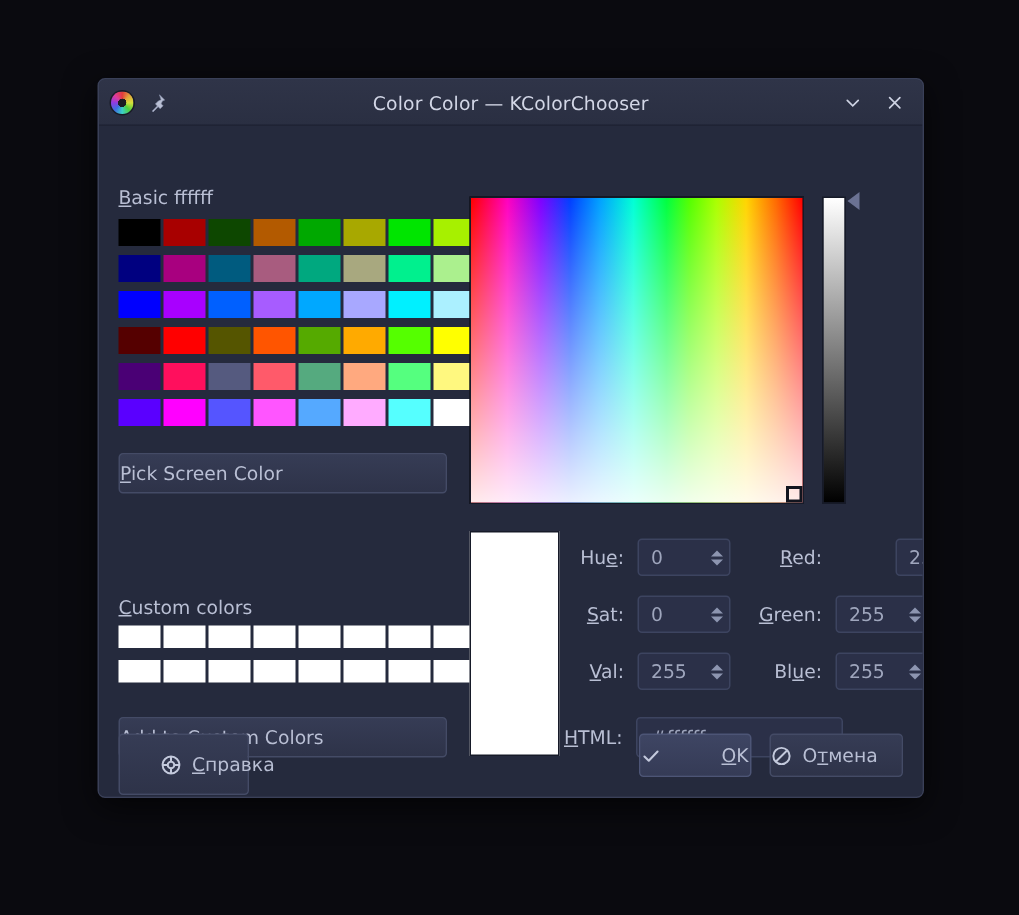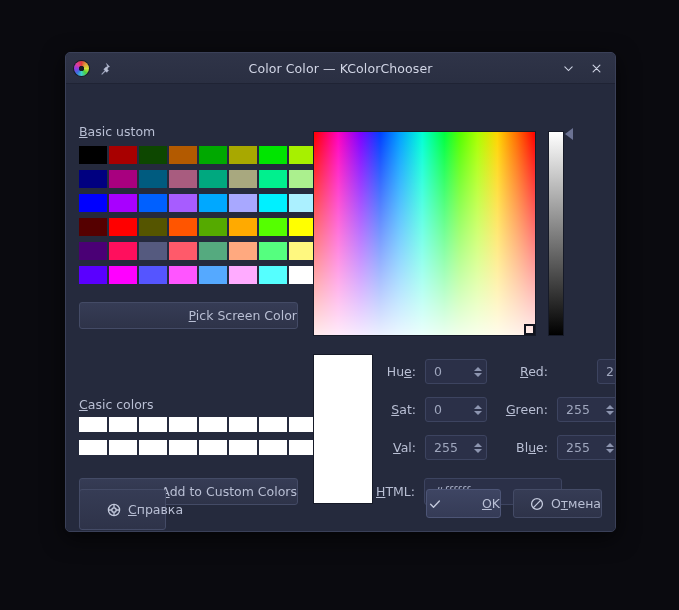--- a/index.html
+++ b/index.html
@@ -83,21 +83,21 @@
   .custom-grid .sw { width: 28px; height: 15px; background: #ffffff; cursor: default; }
 
   
   .btn {
     background: linear-gradient(#363c55, #2e3349);
     border: 1px solid #444b66;
     border-radius: 3px;
     color: #b9bfd4;
     font-size: 12.5px;
     font-family: inherit;
-    display: flex; align-items: center; justify-content: flex-end;
+    display: flex; align-items: center; justify-content: flex-start;
     gap: 7px;
     cursor: default;
     box-sizing: border-box;
   }
   .btn.default {
     background: linear-gradient(#3e4563, #353b56);
     border-color: #4d5576;
     gap: 40px;
   }
   #pick-screen-color {
@@ -247,21 +247,21 @@
           <svg width="13" height="13" viewBox="0 0 16 16">
             <path d="M3.8 3.8 L12.2 12.2 M12.2 3.8 L3.8 12.2" fill="none" stroke="#cdd2e2" stroke-width="1.4" stroke-linecap="round"></path>
           </svg>
         </span>
       </div>
     </div>
 
     <div class="body">
 
       <div class="sec-label" style="left:13px; top:40px;">
-        <span class="u">B</span><span>asic ustom</span>
+        <span class="u">B</span><span>asic ffffff</span>
       </div>
       <div class="basic-grid" id="basic-grid">
           <div class="sw" style="background: rgb(0, 0, 0);"></div>
           <div class="sw" style="background: rgb(168, 0, 0);"></div>
           <div class="sw" style="background: rgb(13, 71, 0);"></div>
           <div class="sw" style="background: rgb(179, 90, 0);"></div>
           <div class="sw" style="background: rgb(0, 168, 0);"></div>
           <div class="sw" style="background: rgb(168, 168, 0);"></div>
           <div class="sw" style="background: rgb(0, 229, 0);"></div>
           <div class="sw" style="background: rgb(167, 240, 0);"></div>
@@ -305,21 +305,21 @@
           <div class="sw" style="background: rgb(255, 171, 255);"></div>
           <div class="sw" style="background: rgb(85, 255, 255);"></div>
           <div class="sw" style="background: rgb(255, 255, 255);"></div>
         </div>
 
       <div class="btn" id="pick-screen-color">
         <span><span class="u">P</span>ick Screen Color</span>
       </div>
 
       <div class="sec-label" style="left:13px; top:313px;">
-        <span class="u">C</span><span>asic colors</span>
+        <span class="u">C</span><span>ustom colors</span>
       </div>
       <div class="custom-grid" id="custom-grid">
           <div class="sw" style="background: rgb(255, 255, 255);"></div>
           <div class="sw" style="background: rgb(255, 255, 255);"></div>
           <div class="sw" style="background: rgb(255, 255, 255);"></div>
           <div class="sw" style="background: rgb(255, 255, 255);"></div>
           <div class="sw" style="background: rgb(255, 255, 255);"></div>
           <div class="sw" style="background: rgb(255, 255, 255);"></div>
           <div class="sw" style="background: rgb(255, 255, 255);"></div>
           <div class="sw" style="background: rgb(255, 255, 255);"></div>

